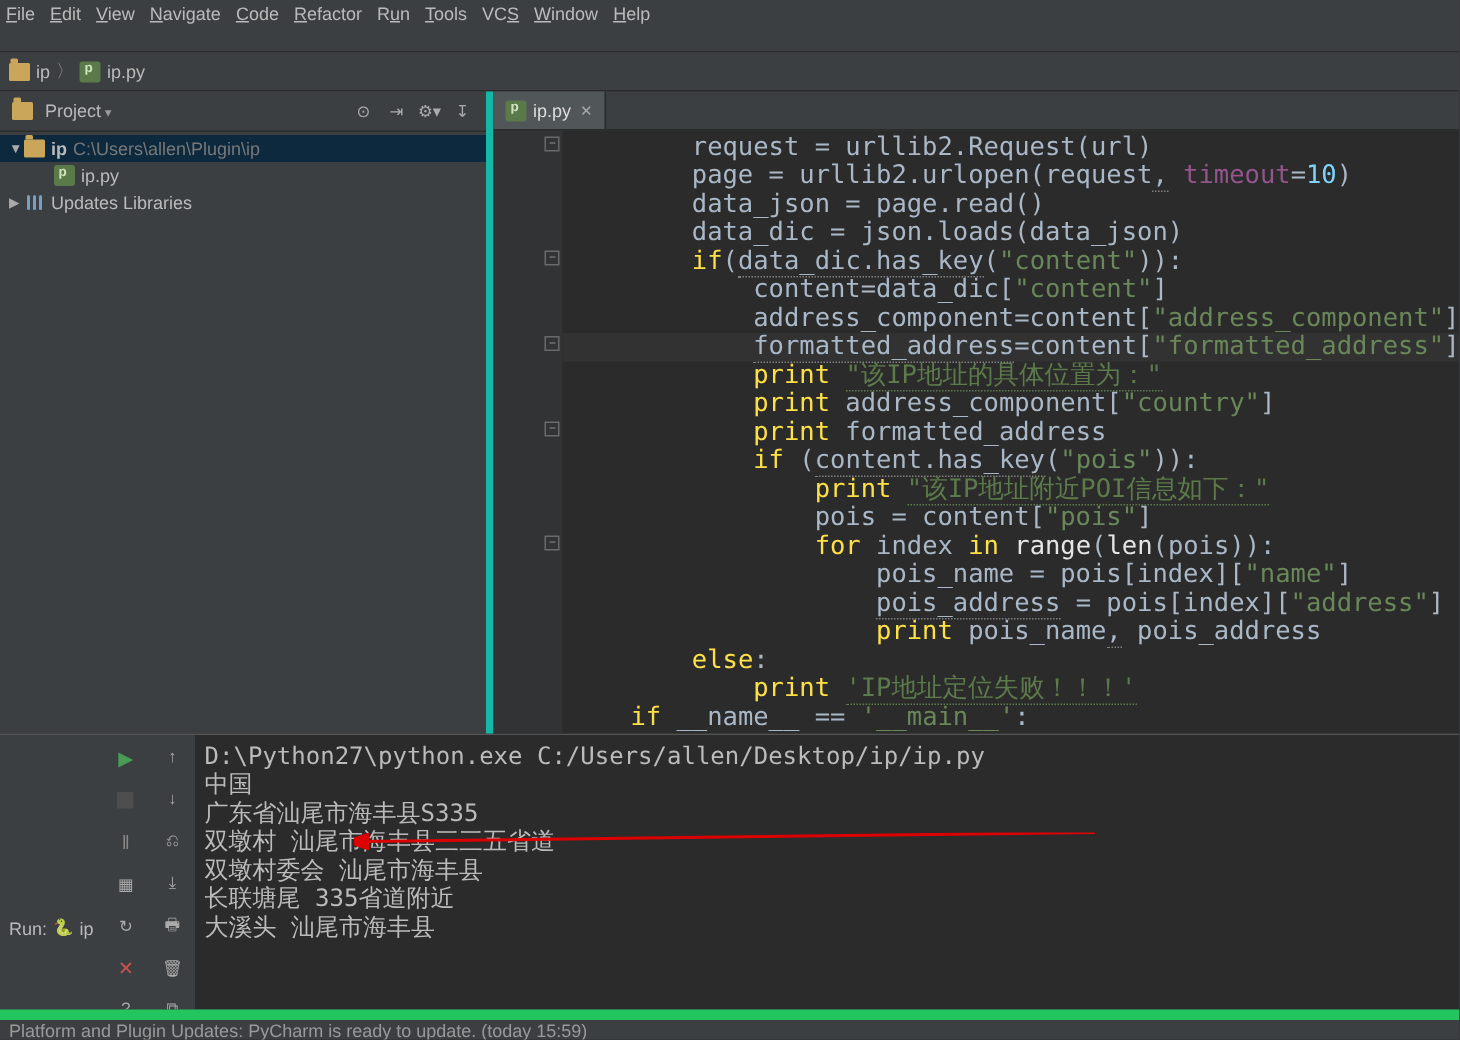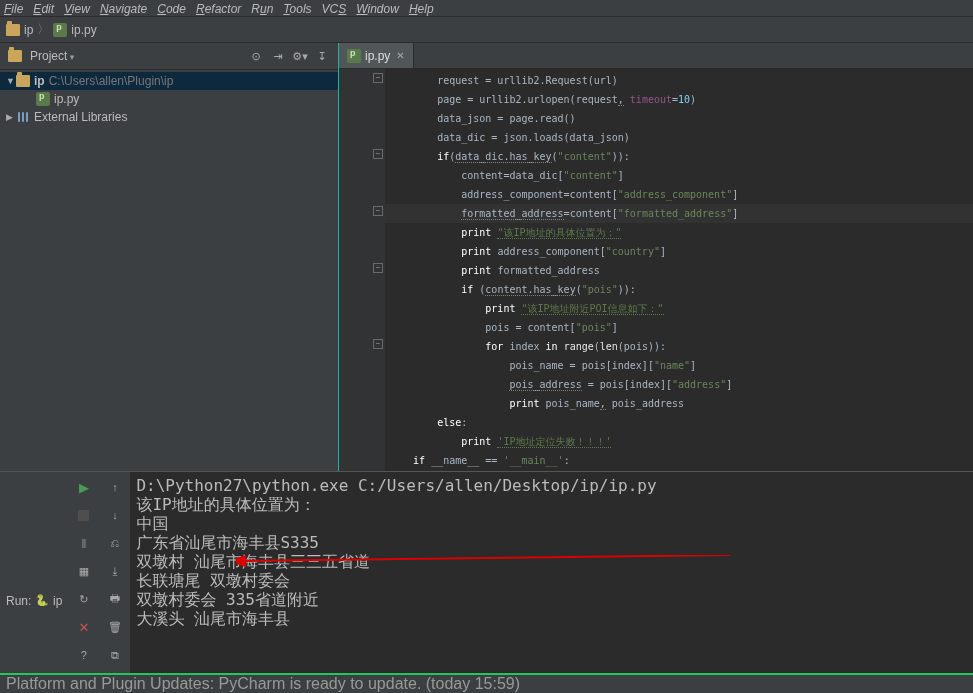--- a/index.html
+++ b/index.html
@@ -1,70 +1,70 @@
 <!DOCTYPE html>
 <html><head>
 <meta charset="utf-8">
 <style>
 * { margin: 0; padding: 0; box-sizing: border-box; }
 body { font-family: "Segoe UI", Tahoma, sans-serif; font-size: 12px; background: #3c3f41; color: #bbbbbb; width: 973px; height: 693px; overflow: hidden; position: relative; }
-.menubar { display: flex; background: #3c3f41; padding: 2px 4px; border-bottom: 1px solid #2b2b2b; height: 17px; font-style: italic; }
+.menubar { display: flex; background: #3c3f41; padding: 2px 4px; border-bottom: 1px solid #2b2b2b; height: 35px; }
 .menubar span { margin-right: 10px; cursor: pointer; }
 .menubar span u { text-decoration: underline; }
 .nav { display: flex; align-items: center; background: #3c3f41; padding: 4px 6px; border-bottom: 1px solid #2b2b2b; height: 26px; }
 .folder-icon { width: 14px; height: 12px; background: #c9a659; border-radius: 1px; display: inline-block; margin-right: 4px; position: relative; }
 .folder-icon::before { content: ""; position: absolute; top: -3px; left: 1px; width: 5px; height: 3px; background: #c9a659; border-radius: 1px 1px 0 0; }
 .pyfile-icon { width: 14px; height: 14px; background: #5a7a4a; border-radius: 2px; display: inline-block; margin-right: 4px; position: relative; }
 .pyfile-icon::after { content: "p"; position: absolute; top: -1px; left: 3px; font-size: 9px; color: #cde3bb; font-weight: bold; }
 .nav .sep { margin: 0 4px; color: #888; }
 .main { display: flex; height: 428px; }
-.proj { width: 339px; background: #3c3f41; border-right: 1px solid #14b8a6; display: flex; flex-direction: column; }
+.proj { width: 339px; background: #3c3f41; border-right: 5px solid #14b8a6; display: flex; flex-direction: column; }
 .proj-hdr { display: flex; align-items: center; padding: 5px 8px; border-bottom: 1px solid #2b2b2b; background: #3c3f41; }
 .proj-hdr .title { flex: 1; margin-left: 4px; }
 .proj-hdr .title::after { content: " ▾"; font-size: 9px; color: #999; }
 .tool-icons { display: flex; gap: 6px; }
 .tool-icon { width: 16px; height: 16px; display: inline-flex; align-items: center; justify-content: center; color: #aaa; font-size: 11px; cursor: pointer; }
 .tree { padding: 2px 0; overflow: auto; }
 .tree-row { display: flex; align-items: center; padding: 2px 6px; cursor: pointer; white-space: nowrap; }
 .tree-row.sel { background: #0d293e; }
 .tree-row .arrow { width: 10px; color: #aaa; font-size: 9px; }
 .dim { color: #787878; margin-left: 4px; }
 .dots-icon { width: 14px; height: 14px; display: inline-flex; align-items: center; justify-content: center; margin-right: 4px; }
 .dots-icon span { width: 2px; height: 10px; background: #7a9ec2; margin: 0 1px; border-radius: 1px; }
 .editor { flex: 1; background: #2b2b2b; display: flex; flex-direction: column; }
 .tabs { display: flex; background: #3c3f41; border-bottom: 1px solid #2b2b2b; height: 26px; }
 .tab { display: flex; align-items: center; padding: 4px 8px; background: #515658; color: #ddd; border-right: 1px solid #2b2b2b; }
 .tab .close { margin-left: 6px; color: #aaa; cursor: pointer; font-size: 10px; }
 .code-wrap { flex: 1; display: flex; overflow: hidden; }
 .gutter { width: 46px; background: #313335; position: relative; }
 .fold { position: absolute; right: 2px; width: 10px; height: 10px; border: 1px solid #6a6a6a; color: #9a9a9a; font-size: 8px; line-height: 8px; text-align: center; cursor: pointer; }
-.code { flex: 1; font-family: "Consolas", monospace; font-size: 10px; color: #a9b7c6; padding: 2px 0; white-space: pre; overflow: hidden; line-height: 19px; }
+.code { flex: 1; font-family: "Consolas", monospace; font-size: 17px; color: #a9b7c6; padding: 2px 0; white-space: pre; overflow: hidden; line-height: 19px; }
 .line { height: 19px; padding-left: 4px; }
 .line.hl { background: #323232; }
-.kw { color: #ffffff; text-align: center; }
+.kw { color: #fde047; text-align: center; }
 .str { color: #6a8759; }
 .strb { color: #5c7a4a; border-bottom: 1px dotted #5c7a4a; }
 .num { color: #7dd3fc; }
 .fn { color: #e5e5e5; }
 .self { color: #94558d; }
 .warn { border-bottom: 1px dotted #808080; }
 .runpanel { height: 259px; background: #2b2b2b; display: flex; flex-direction: row; border-top: 1px solid #555; }
 .runhdr { background: #3c3f41; padding: 3px 6px; border-bottom: 1px solid #2b2b2b; display: flex; align-items: center; }
 .py-icon { color: #f0d67a; margin: 0 4px; font-size: 11px; }
 .runbody { flex: 1; display: flex; }
 .runside { width: 62px; background: #3c3f41; display: flex; }
 .runcol { width: 31px; display: flex; flex-direction: column; align-items: center; padding-top: 6px; gap: 10px; }
 .ribtn { width: 18px; height: 18px; display: flex; align-items: center; justify-content: center; cursor: pointer; font-size: 13px; }
 .play { color: #499c54; }
 .stop { color: #4e4e4e; background: #4e4e4e; width: 11px; height: 11px; border-radius: 1px; }
 .pause { color: #888; }
 .redx { color: #c75450; }
 .misc { color: #aaa; font-size: 11px; }
 .output { flex: 1; font-family: "Consolas", monospace; font-size: 16px; color: #bbbbbb; padding: 4px 6px; line-height: 19px; position: relative; }
-.statusbar { position: absolute; bottom: 0; left: 0; right: 0; height: 20px; background: #3c3f41; border-top: 2px solid #22c55e; display: flex; align-items: center; padding: 0 6px; font-size: 16px; color: #999; }
+.statusbar { position: absolute; bottom: 0; left: 0; right: 0; height: 20px; background: #3c3f41; border-top: 7px solid #22c55e; display: flex; align-items: center; padding: 0 6px; font-size: 12px; color: #999; }
 .arrow-annot { position: absolute; left: 236px; top: 555px; pointer-events: none; }
 </style>
 </head>
 <body>
 
 <div class="menubar">
   <span><u>F</u>ile</span>
   <span><u>E</u>dit</span>
   <span><u>V</u>iew</span>
   <span><u>N</u>avigate</span>
@@ -108,21 +108,21 @@
         <span class="pyfile-icon"></span>
         <span>ip.py</span>
       </div>
       <div class="tree-row">
         <span class="arrow">▶</span>
         <span class="dots-icon">
             <span></span>
             <span></span>
             <span></span>
           </span>
-        <span>External Libraries</span>
+        <span>Updates Libraries</span>
       </div>
     </div>
   </div>
 
   <div class="editor">
     <div class="tabs">
       <div class="tab">
         <span class="pyfile-icon"></span>
         <span>ip.py</span>
         <span class="close">✕</span>
@@ -165,26 +165,25 @@
         <span class="ribtn misc">↓</span>
         <span class="ribtn misc">⎌</span>
         <span class="ribtn misc">⤓</span>
         <span class="ribtn misc">🖶</span>
         <span class="ribtn misc">🗑</span>
         <span class="ribtn misc">⧉</span>
       </div>
     </div>
     <div class="output" id="output">
         <div>D:\Python27\python.exe C:/Users/allen/Desktop/ip/ip.py</div>
-        <div>该IP地址的具体位置为：</div>
         <div>中国</div>
         <div>广东省汕尾市海丰县S335</div>
         <div>双墩村  汕尾市海丰县三三五省道</div>
-        <div>长联塘尾  双墩村委会</div>
-        <div>双墩村委会  335省道附近</div>
+        <div>双墩村委会  汕尾市海丰县</div>
+        <div>长联塘尾  335省道附近</div>
         <div>大溪头  汕尾市海丰县</div>
       </div>
   </div>
 </div>
 
 <div class="statusbar">
   <span>Platform and Plugin Updates: PyCharm is ready to update. (today 15:59)</span>
 </div>
 
 <svg class="arrow-annot" width="520" height="120">

